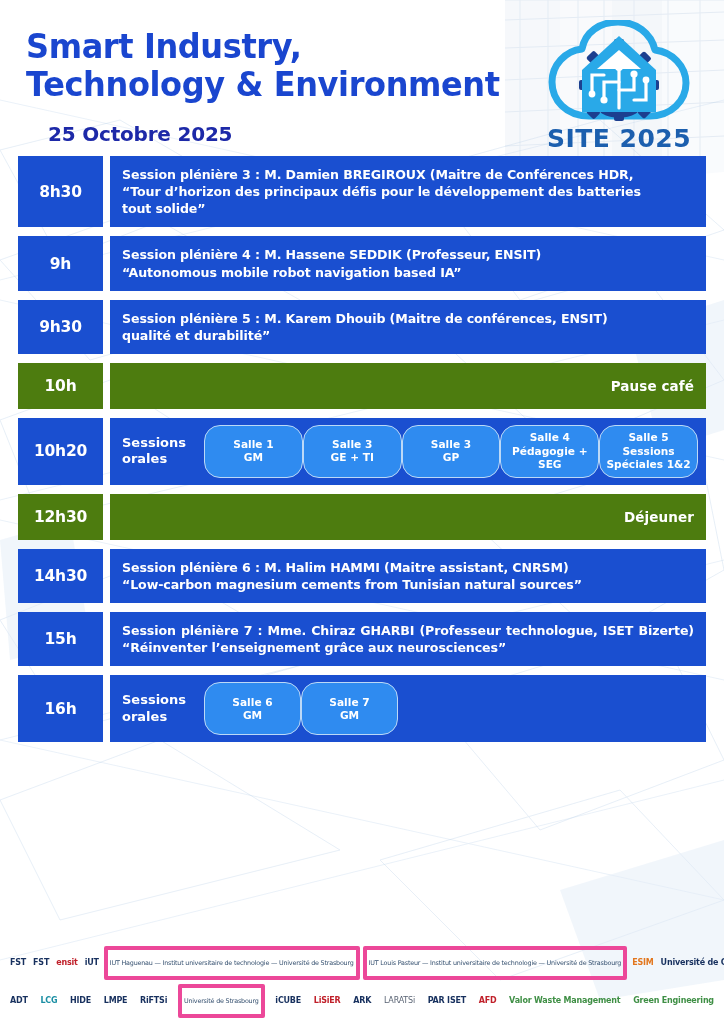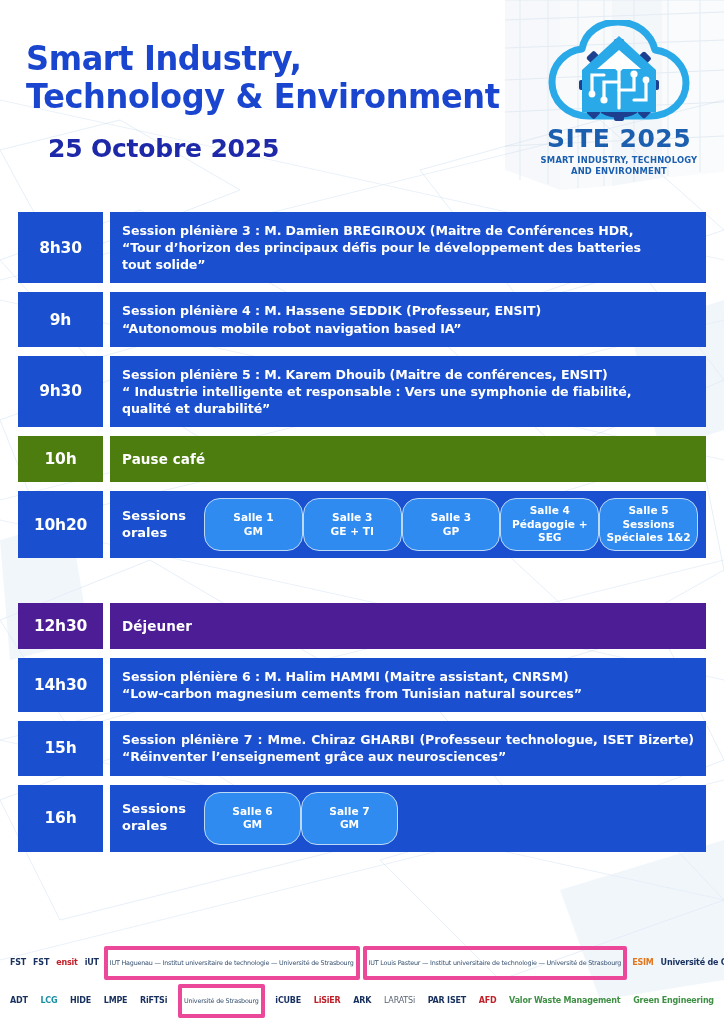--- a/index.html
+++ b/index.html
@@ -27,40 +27,40 @@
     inset: 0;
     pointer-events: none;
     z-index: 0;
     opacity: .95;
   }
 
   
   .header {
     position: relative;
     z-index: 3;
-    height: 212px;
-    padding: 40px 0 0 26px;
+    height: 156px;
+    padding: 28px 0 0 26px;
   }
   .title {
     font-family: "DejaVu Sans", sans-serif;
     font-weight: bold;
     font-size: 33px;
     line-height: 1.16;
     letter-spacing: -0.4px;
     color: #1a46cf;
     max-width: 520px;
     transform: scaleX(0.97);
     transform-origin: left center;
   }
   .date {
     margin-top: 17px;
     margin-left: 22px;
     font-family: "DejaVu Sans", sans-serif;
     font-weight: bold;
-    font-size: 25px;
+    font-size: 20px;
     letter-spacing: -0.2px;
     color: #1d29a8;
   }
 
   
   .logo-block {
     position: absolute;
     top: 20px;
     right: 10px;
     width: 190px;
@@ -115,35 +115,35 @@
     display: flex;
     align-items: center;
     color: #ffffff;
     padding: 10px 12px;
     min-height: 46px;
   }
 
   
   .c-blue   { background: #1a4fd0; }
   .c-lblue  { background: #4d7c0f; }
-  .c-orange { background: #4c1d95; margin-top: 36px; }
+  .c-orange { background: #4d7c0f; }
 
   .talk {
     font-family: "DejaVu Sans", sans-serif;
     font-weight: bold;
     font-size: 12.6px;
     line-height: 1.36;
     letter-spacing: -0.1px;
   }
   .talk.justify { text-align: justify; }
   .talk .line { display: block; }
 
   .banner-label {
     width: 100%;
-    text-align: left;
+    text-align: right;
     font-family: "DejaVu Sans", sans-serif;
     font-weight: bold;
     font-size: 13.5px;
     letter-spacing: 0.1px;
   }
 
   
   .sessions-cell {
     display: flex;
     align-items: center;
@@ -341,21 +341,20 @@
             <span class="line">Session plénière 4 : M. Hassene SEDDIK (Professeur, ENSIT)</span>
             <span class="line">“Autonomous mobile robot navigation based IA”</span>
           </div>
         </div>
       </div>
       <div class="row">
         <div class="time-cell c-blue">9h30</div>
         <div class="content-cell c-blue">
           <div class="talk">
             <span class="line">Session plénière 5 : M. Karem Dhouib (Maitre de conférences, ENSIT)</span>
-            <span class="line">“ Industrie intelligente et responsable : Vers une symphonie de fiabilité,</span>
             <span class="line">qualité et durabilité”</span>
           </div>
         </div>
       </div>
       <div class="row">
         <div class="time-cell c-lblue">10h</div>
         <div class="content-cell c-lblue">
           <div class="banner-label">Pause café</div>
         </div>
       </div>

